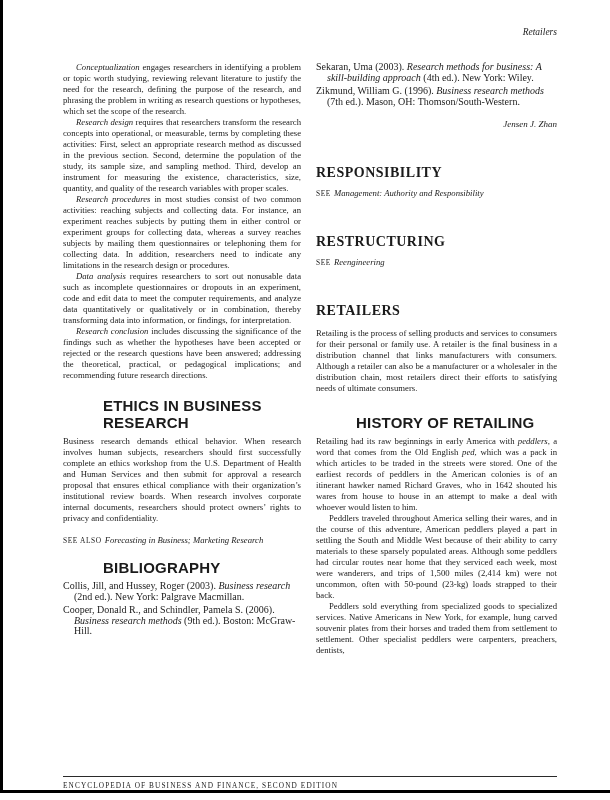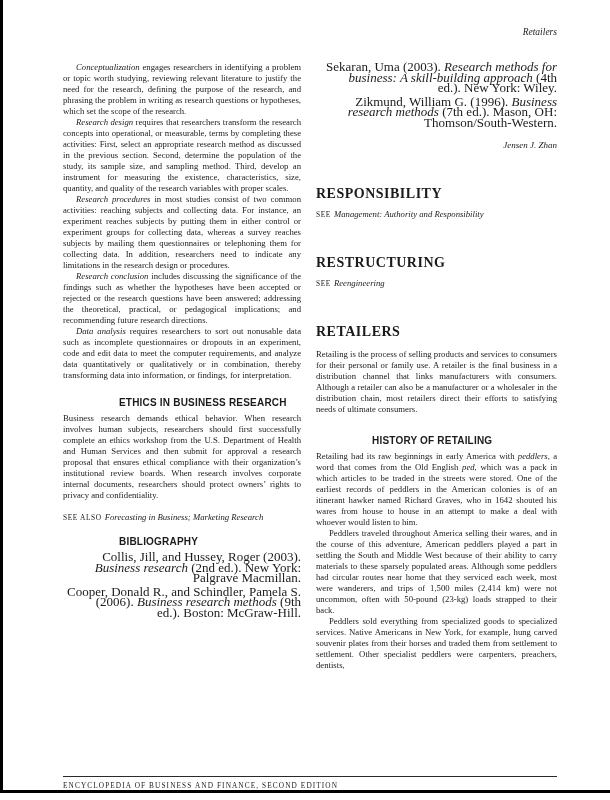--- a/index.html
+++ b/index.html
@@ -24,34 +24,34 @@
   .body-text { font-size: 8.7px; line-height: 11px; text-align: justify; margin: 0; }
   .indent { text-indent: 13px; }
 
   .entry-heading {
     font-family: "Liberation Serif", serif;
     font-size: 14px; font-weight: bold; letter-spacing: 0.5px;
     margin: 36px 0 0 0;
   }
   .sub-heading {
     font-family: "Liberation Sans", sans-serif;
-    font-size: 10px; font-weight: bold; letter-spacing: 0.2px;
-    margin: 16px 0 5px 16px;
+    font-size: 15px; font-weight: bold; letter-spacing: 0.2px;
+    margin: 16px 0 5px 0;
     padding-left: 40px;
   }
   .bib-heading { margin-top: 14px; }
 
   .see-ref { font-size: 8.7px; margin: 7px 0 0 0; }
   .see-ref .see-label { font-size: 7.4px; letter-spacing: 0.6px; font-weight: normal; margin-right: 3px; }
   .see-also { margin-top: 11px; }
 
   .bib {
-    font-size: 13px; line-height: 10.5px;
+    font-size: 10px; line-height: 10.5px;
     margin: 0 0 3px 0; padding-left: 11px; text-indent: -11px;
-    text-align: right;
+    text-align: left;
   }
 
   .author {
     margin: 12px 0 0 0; text-align: right;
     font-weight: normal; font-style: italic; font-size: 9px;
   }
 
   .footer-rule { position: absolute; left: 63px; width: 494px; top: 776px; border-top: 1px solid #2a2a2a; }
   .footer {
     position: absolute; left: 63px; width: 570px; top: 780px;
@@ -66,22 +66,22 @@
 <div class="page">
   <div class="scan-edge-left"></div>
   <div class="scan-edge-bottom"></div>
 
   <div class="running-head">Retailers</div>
 
   <div class="col col-left">
     <p class="body-text indent"><i>Conceptualization</i><span> engages researchers in identifying a problem or topic worth studying, reviewing relevant literature to justify the need for the research, defining the purpose of the research, and phrasing the problem in writing as research questions or hypotheses, which set the scope of the research.</span></p>
     <p class="body-text indent"><i>Research design</i><span> requires that researchers transform the research concepts into operational, or measurable, terms by completing these activities: First, select an appropriate research method as discussed in the previous section. Second, determine the population of the study, its sample size, and sampling method. Third, develop an instrument for measuring the existence, characteristics, size, quantity, and quality of the research variables with proper scales.</span></p>
     <p class="body-text indent"><i>Research procedures</i><span> in most studies consist of two common activities: reaching subjects and collecting data. For instance, an experiment reaches subjects by putting them in either control or experiment groups for collecting data, whereas a survey reaches subjects by mailing them questionnaires or telephoning them for collecting data. In addition, researchers need to indicate any limitations in the research design or procedures.</span></p>
+    <p class="body-text indent"><i>Data analysis</i><span> requires researchers to sort out nonusable data such as incomplete questionnaires or dropouts in an experiment, code and edit data to meet the computer requirements, and analyze data quantitatively or qualitatively or in combination, thereby transforming data into information, or findings, for interpretation.</span></p>
     <p class="body-text indent"><i>Research conclusion</i><span> includes discussing the significance of the findings such as whether the hypotheses have been accepted or rejected or the research questions have been answered; addressing the theoretical, practical, or pedagogical implications; and recommending future research directions.</span></p>
-    <p class="body-text indent"><i>Data analysis</i><span> requires researchers to sort out nonusable data such as incomplete questionnaires or dropouts in an experiment, code and edit data to meet the computer requirements, and analyze data quantitatively or qualitatively or in combination, thereby transforming data into information, or findings, for interpretation.</span></p>
 
     <h3 class="sub-heading">ETHICS IN BUSINESS RESEARCH</h3>
     <p class="body-text">Business research demands ethical behavior. When research involves human subjects, researchers should first successfully complete an ethics workshop from the U.S. Department of Health and Human Services and then submit for approval a research proposal that ensures ethical compliance with their organization’s institutional review boards. When research involves corporate internal documents, researchers should protect owners’ rights to privacy and confidentiality.</p>
 
     <p class="see-ref see-also"><span class="see-label">SEE ALSO</span><i>Forecasting in Business; Marketing Research</i></p>
 
     <h3 class="sub-heading bib-heading">BIBLIOGRAPHY</h3>
     <p class="bib"><span>Collis, Jill, and Hussey, Roger (2003). </span><i>Business research</i><span> (2nd ed.). New York: Palgrave Macmillan.</span></p>
     <p class="bib"><span>Cooper, Donald R., and Schindler, Pamela S. (2006). </span><i>Business research methods</i><span> (9th ed.). Boston: McGraw-Hill.</span></p>
   </div>

